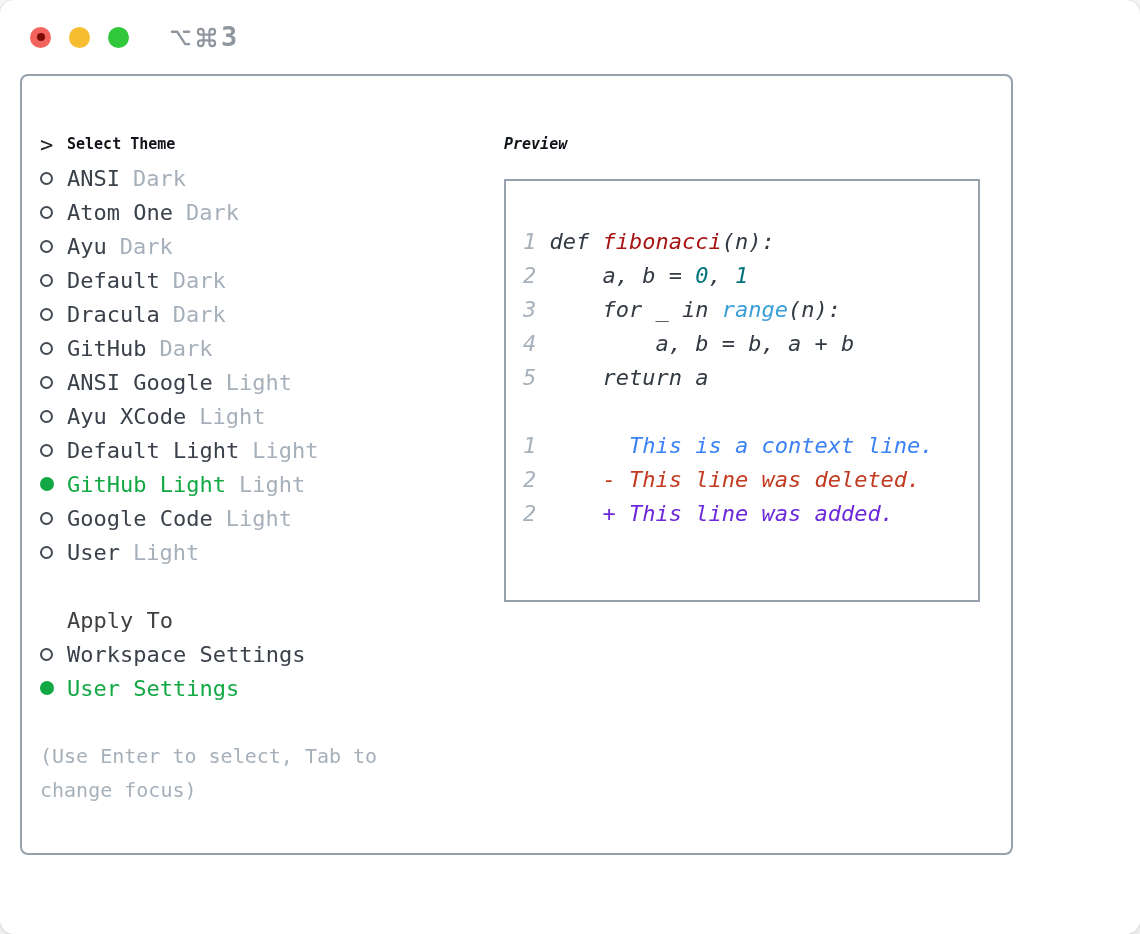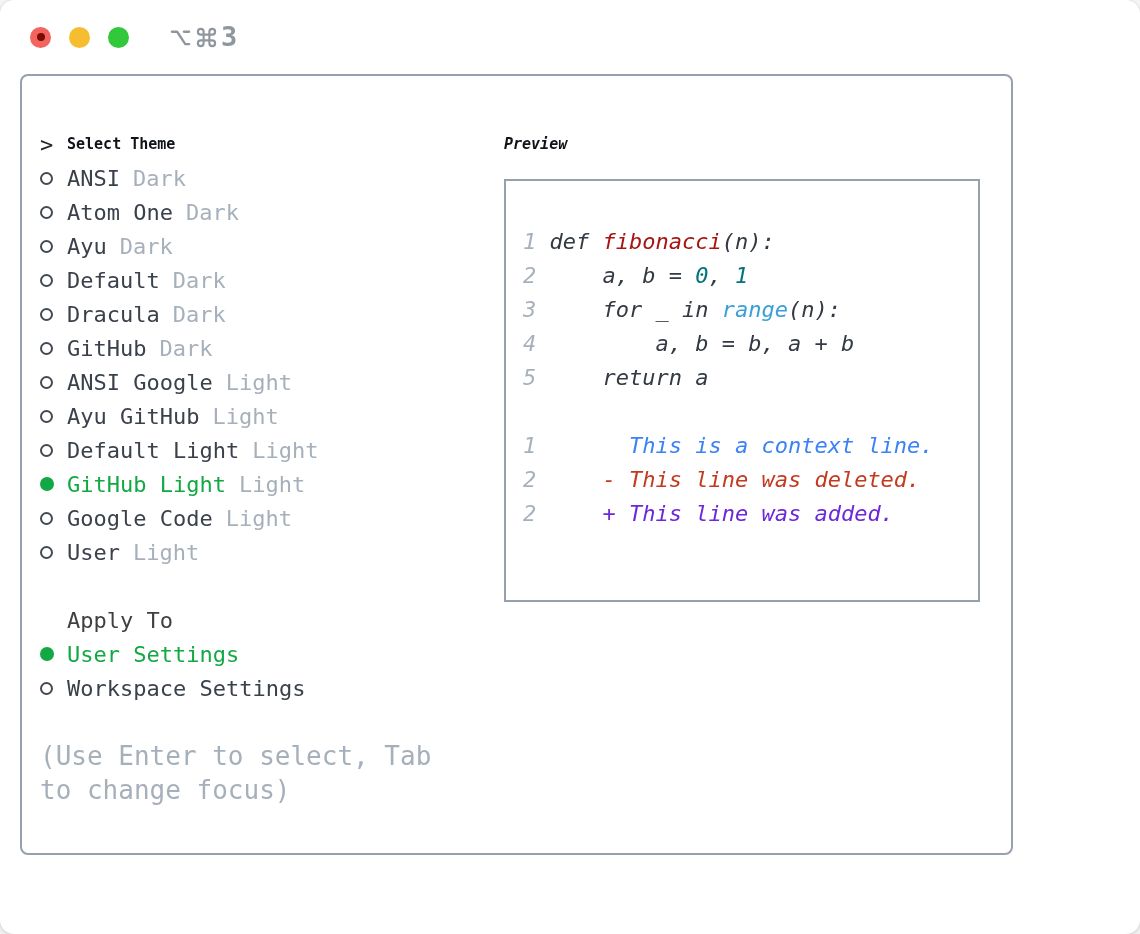--- a/index.html
+++ b/index.html
@@ -38,21 +38,21 @@
   .radio { width:13px; height:13px; border:2px solid #434a54; border-radius:50%; }
   .radio-selected { width:14px; height:14px; border:none; background:#12a843; border-radius:50%; }
   .cursor-char { font-size:22px; color:#22262c; }
 
   .hdr { font-weight:bold; color:#101419; font-size:15px; }
   .item-name { color:#3a414b; }
   .item-name.selected { color:#12a843; }
   .item-tag { color:#a6b0bb; margin-left:13px; }
   .apply-hdr { color:#404040; }
   .spacer { height:34px; }
-  .hint { margin-top:0; width:420px; font-size:26px; line-height:34px; color:#a6b0bb; }
+  .hint { margin-top:0; width:420px; font-size:20px; line-height:34px; color:#a6b0bb; }
 
   
   .preview-header-row { height:34px; display:flex; align-items:center; }
   .preview-box {
     margin-top:18px; width:476px; height:423px;
     border:2px solid #97a1ad; background:#ffffff;
     padding:44px 4px 0 17px; overflow:hidden;
   }
   .pline { height:34px; font-size:22px; line-height:34px; white-space:pre; }
   .ln          { color:#a7b1bc; }
@@ -100,37 +100,37 @@
       </div>
 
       <div id="theme-list">
           <div class="row"><span class="bullet-cell"><span class="radio"></span></span><span class="item-name">ANSI</span><span class="item-tag">Dark</span></div>
           <div class="row"><span class="bullet-cell"><span class="radio"></span></span><span class="item-name">Atom One</span><span class="item-tag">Dark</span></div>
           <div class="row"><span class="bullet-cell"><span class="radio"></span></span><span class="item-name">Ayu</span><span class="item-tag">Dark</span></div>
           <div class="row"><span class="bullet-cell"><span class="radio"></span></span><span class="item-name">Default</span><span class="item-tag">Dark</span></div>
           <div class="row"><span class="bullet-cell"><span class="radio"></span></span><span class="item-name">Dracula</span><span class="item-tag">Dark</span></div>
           <div class="row"><span class="bullet-cell"><span class="radio"></span></span><span class="item-name">GitHub</span><span class="item-tag">Dark</span></div>
           <div class="row"><span class="bullet-cell"><span class="radio"></span></span><span class="item-name">ANSI Google</span><span class="item-tag">Light</span></div>
-          <div class="row"><span class="bullet-cell"><span class="radio"></span></span><span class="item-name">Ayu GitHub</span><span class="item-tag">Light</span></div>
+          <div class="row"><span class="bullet-cell"><span class="radio"></span></span><span class="item-name">Ayu XCode</span><span class="item-tag">Light</span></div>
           <div class="row"><span class="bullet-cell"><span class="radio"></span></span><span class="item-name">Default Light</span><span class="item-tag">Light</span></div>
           <div class="row"><span class="bullet-cell"><span class="radio-selected"></span></span><span class="item-name selected">GitHub Light</span><span class="item-tag">Light</span></div>
           <div class="row"><span class="bullet-cell"><span class="radio"></span></span><span class="item-name">Google Code</span><span class="item-tag">Light</span></div>
           <div class="row"><span class="bullet-cell"><span class="radio"></span></span><span class="item-name">User</span><span class="item-tag">Light</span></div>
         </div>
 
       <div class="spacer"></div>
 
       <div class="row">
         <span class="bullet-cell"></span>
         <span class="apply-hdr">Apply To</span>
       </div>
 
       <div id="apply-list">
+          <div class="row"><span class="bullet-cell"><span class="radio"></span></span><span class="item-name">Workspace Settings</span></div>
           <div class="row"><span class="bullet-cell"><span class="radio-selected"></span></span><span class="item-name selected">User Settings</span></div>
-          <div class="row"><span class="bullet-cell"><span class="radio"></span></span><span class="item-name">Workspace Settings</span></div>
         </div>
 
       <div class="spacer"></div>
 
       <div class="hint">(Use Enter to select, Tab to change focus)</div>
     </div>
 
     <div class="right-col">
       <div class="preview-header-row">
         <span class="hdr">Preview</span>

